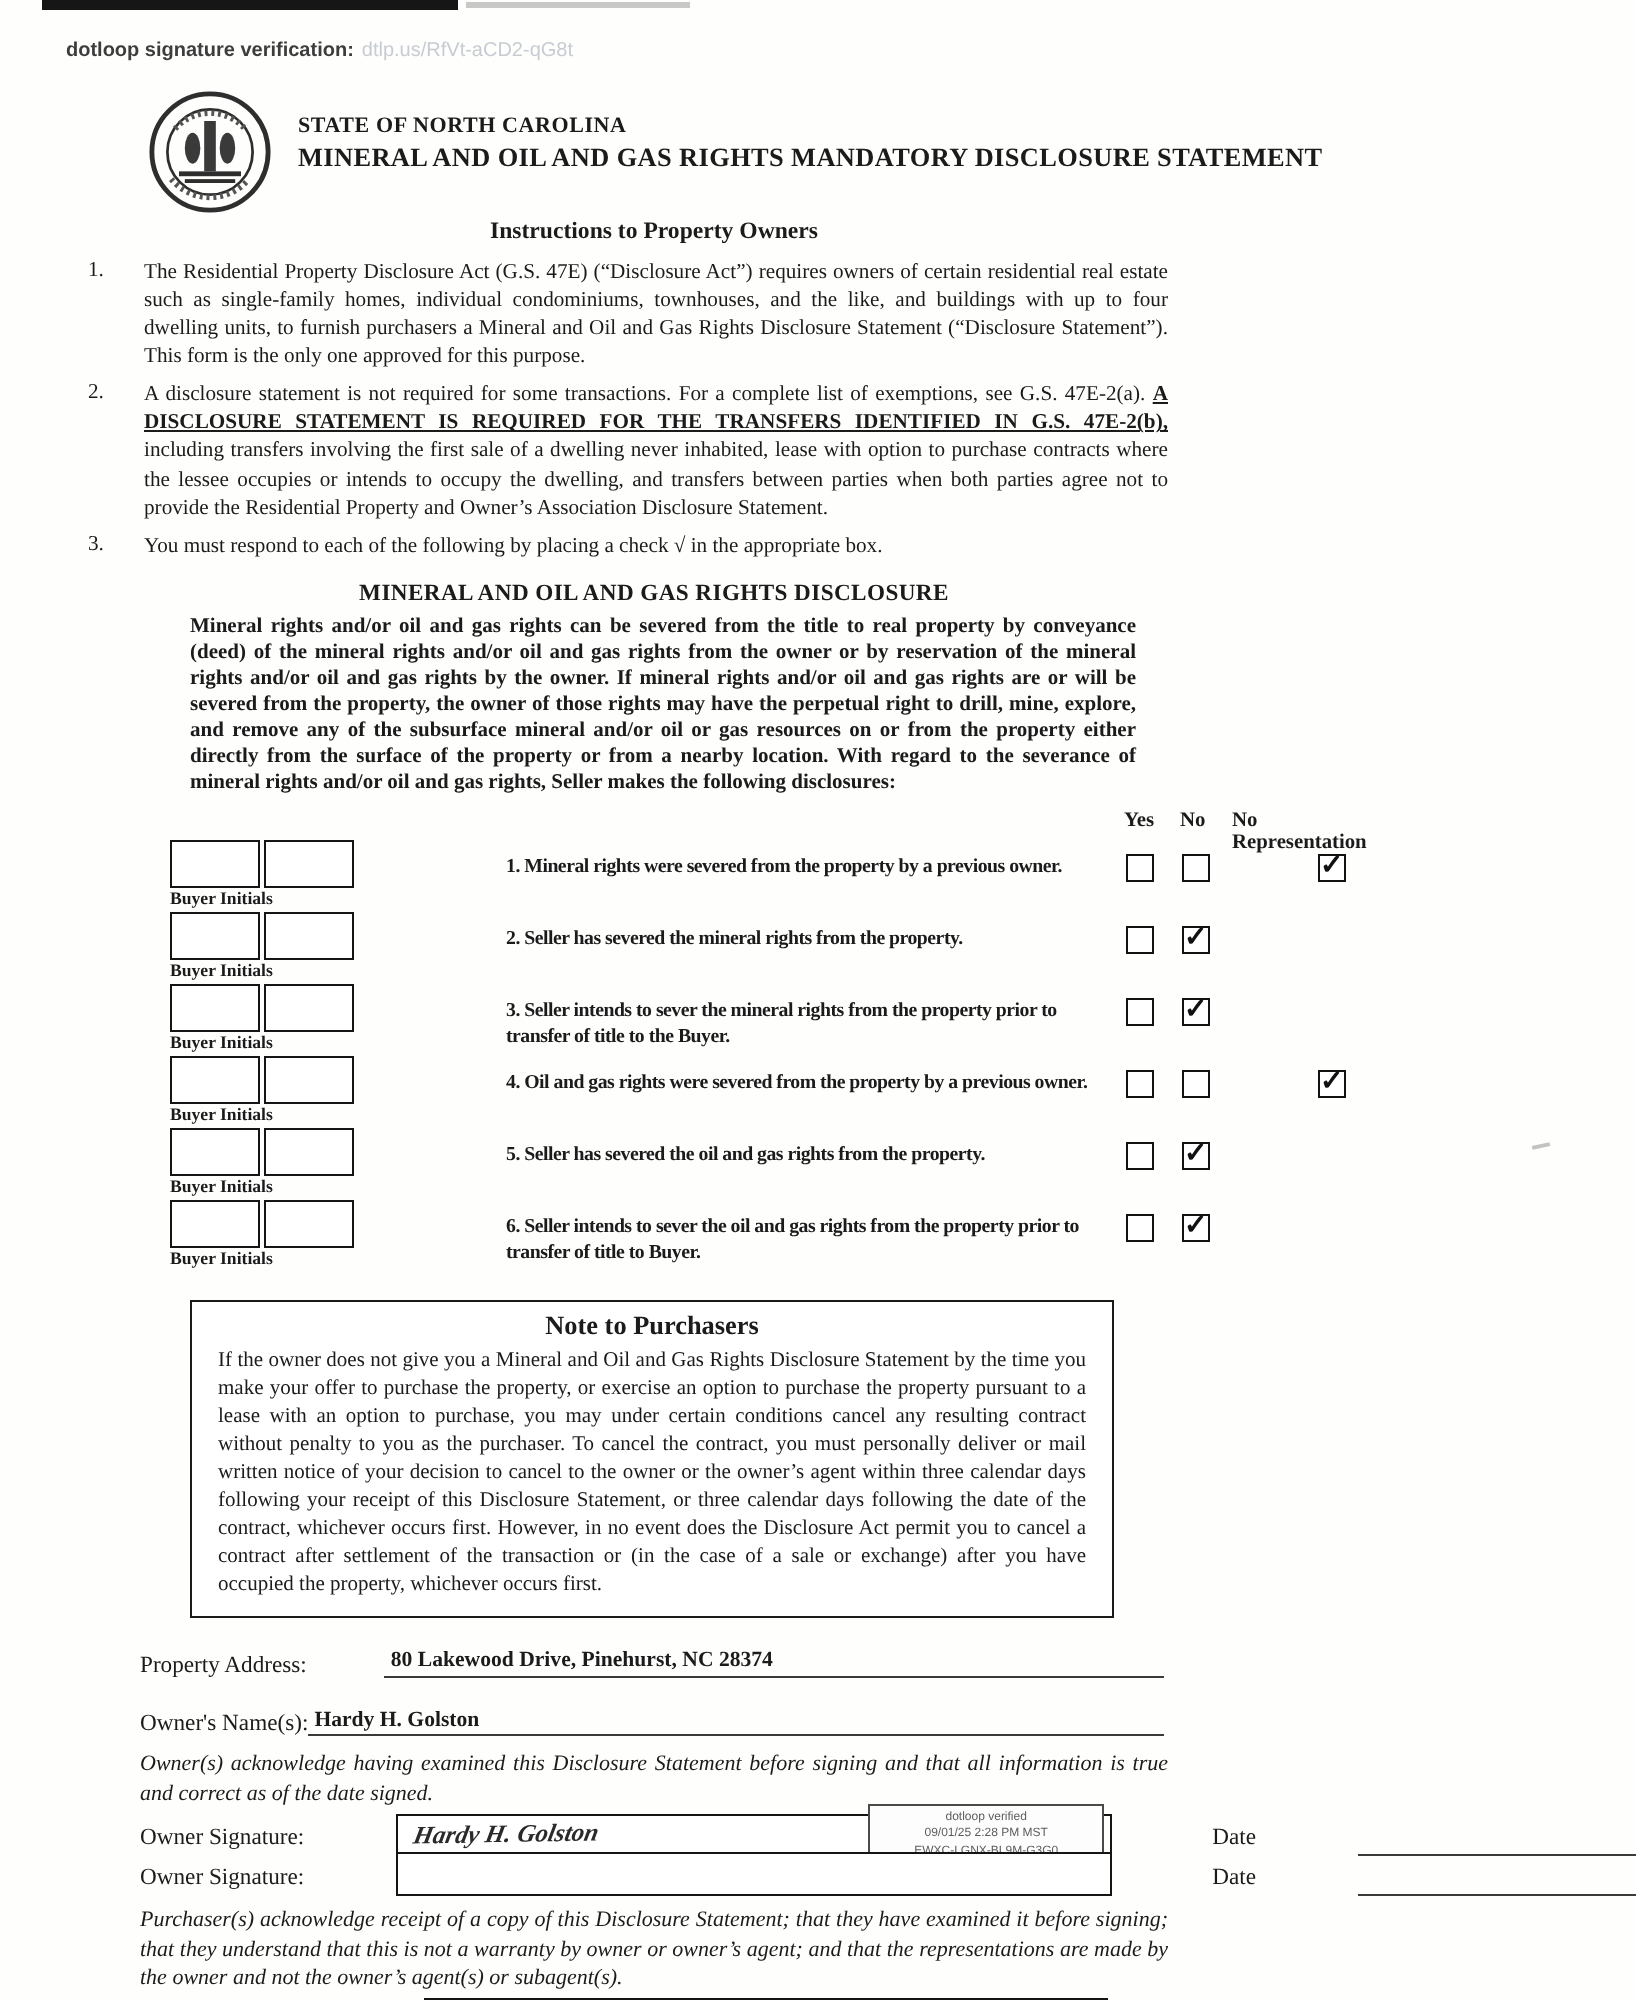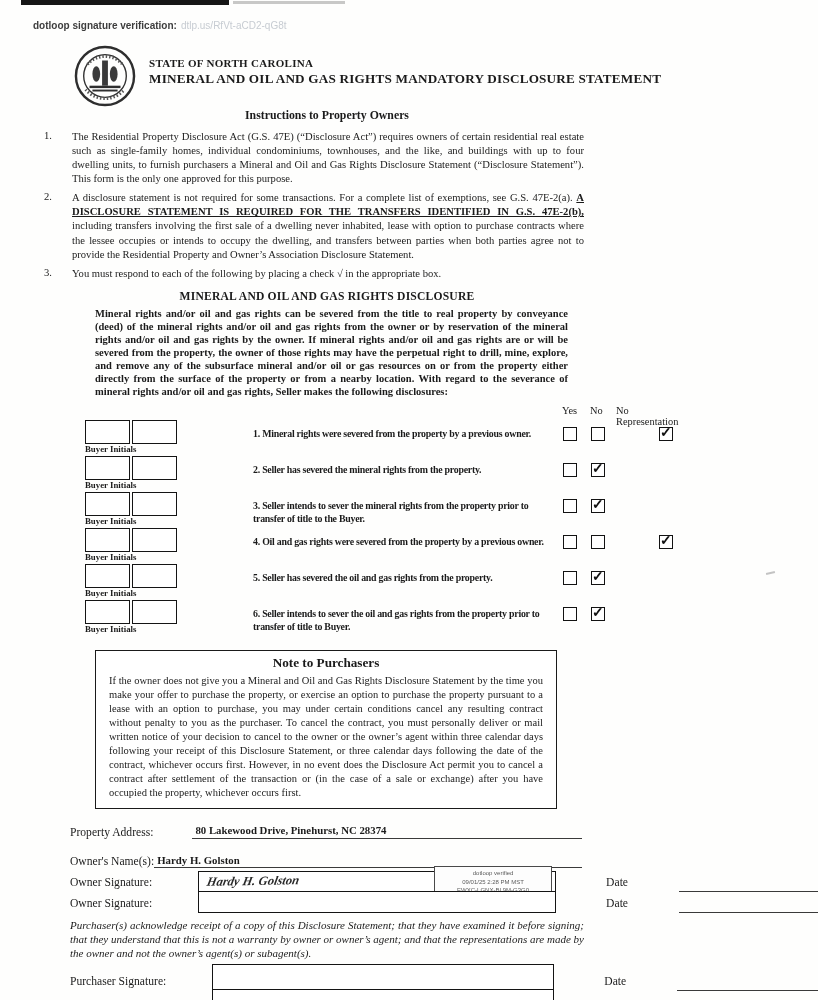--- a/index.html
+++ b/index.html
@@ -26,21 +26,21 @@
 
   .ol { margin:7px 70px 0 44px; }
   .li { display:flex; margin-bottom:5px; }
   .num { width:28px; flex:0 0 auto; font-size:10.6px; padding-top:0; }
   .litext { flex:1; font-size:10.6px; line-height:1.33; text-align:justify; }
   .bu { font-weight:bold; text-decoration:underline; }
 
   .disc-head { text-align:center; font-weight:bold; font-size:11.6px; margin-top:9px; letter-spacing:.2px; }
   .disc-intro { margin:4px 86px 0 95px; font-weight:bold; font-size:10.5px; line-height:1.24; text-align:justify; }
 
-  .col-heads { position:relative; height:15px; margin-top:7px; font-weight:normal; font-size:10.4px; }
+  .col-heads { position:relative; height:15px; margin-top:7px; font-weight:bold; font-size:10.4px; }
   .col-yes { position:absolute; left:562px; }
   .col-no { position:absolute; left:590px; }
   .col-norep { position:absolute; left:616px; }
 
   .rows { margin-left:85px; }
   .row { display:flex; align-items:flex-start; height:36px; }
   .initials { width:168px; flex:0 0 auto; }
   .iboxes { display:flex; }
   .ibox { width:45px; height:24px; border:1.6px solid #141414; background:#fff; }
   .ibox + .ibox { margin-left:2px; }
@@ -242,20 +242,21 @@
     <div class="fieldrow pa">
       <span class="flabel">Property Address:</span>
       <span class="fline">80 Lakewood Drive, Pinehurst, NC 28374</span>
     </div>
 
     <div class="fieldrow on">
       <span class="flabel">Owner's Name(s):</span>
       <span class="fline">Hardy H. Golston</span>
     </div>
 
+    <div class="ack">Owner(s) acknowledge having examined this Disclosure Statement before signing and that all information is true and correct as of the date signed.</div>
 
     <div class="sigrow" style="margin-top:3px;">
       <span class="siglabel">Owner Signature:</span>
       <span class="sigbox owner">
         <span class="sig-script">Hardy H. Golston</span>
         <span class="stamp">
           <span>dotloop verified</span><br>
           <span>09/01/25 2:28 PM MST</span><br>
           <span>EWXC-LGNX-BL9M-G3G0</span>
         </span>

